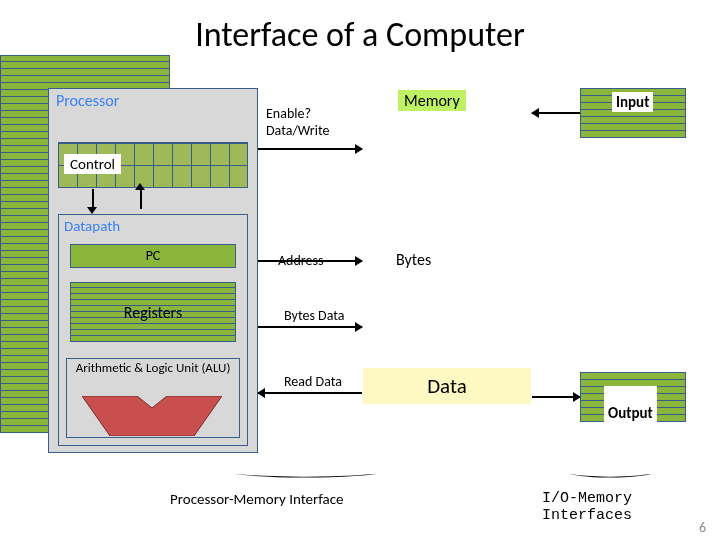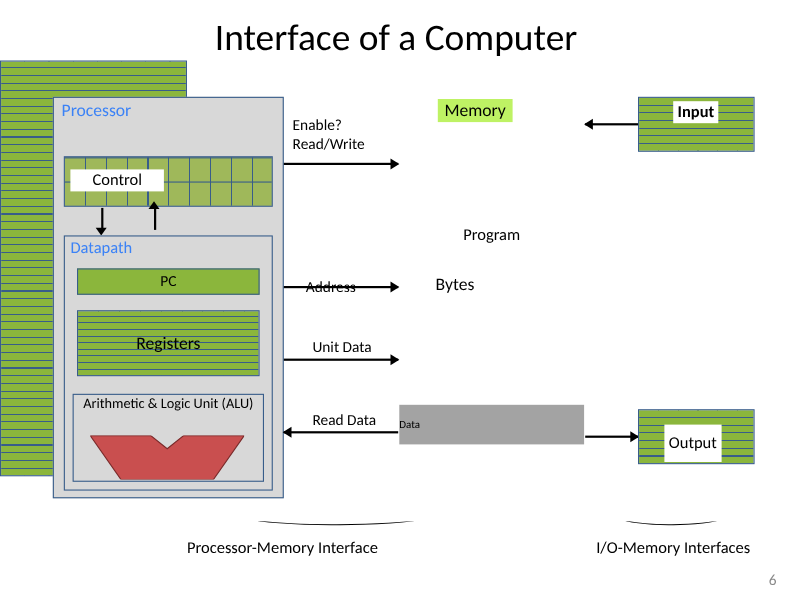--- a/index.html
+++ b/index.html
@@ -40,21 +40,21 @@
     left: 58px; top: 142px; width: 190px; height: 46px;
     background: repeating-linear-gradient(90deg, #9fb85a 0 18px, #385d8a 18px 19px),
                 linear-gradient(#9fb85a,#9fb85a);
   }
   .control::before, .control::after {
     content:""; position:absolute; left:0; right:0; height:1px; background:#385d8a;
   }
   .control::before { top: 22px; }
   .control-label {
     position:absolute; left: 64px; top: 154px; font-size: 15px;
-    background:#fff; padding:1px 20px;
+    background:#fff; padding:1px 6px;
   }
   .arrow-line { position:absolute; background:#000; }
   .arrow-head {
     position:absolute; width:0; height:0;
   }
   
   .a1 { left: 92px; top: 189px; width: 2px; height: 20px; background:#000; }
   .a1h { left: 87px; top: 207px; border-left:5px solid transparent; border-right:5px solid transparent; border-top:7px solid #000; }
   .a2 { left: 140px; top: 189px; width: 2px; height: 20px; background:#000; }
   .a2h { left: 135px; top: 189px; border-left:5px solid transparent; border-right:5px solid transparent; border-bottom:7px solid #000; top:183px; }
@@ -97,22 +97,22 @@
     position:absolute; left: 398px; top: 90px; font-size:16px; font-weight:500; background:#bef264; padding:1px 6px;
   }
   .program-band {
     position:absolute; left: 363px; top: 196px; width:168px; height:36px; background:#fff;
     text-align:center; font-size:15px; line-height:36px;
   }
   .bytes-band {
     position:absolute; left: 396px; top: 250px; font-size:16px; background:transparent;
   }
   .data-band {
-    position:absolute; left: 363px; top: 368px; width:168px; height:36px; background:#a3a3a3;
-    text-align:left; font-size:10px; line-height:36px;
+    position:absolute; left: 363px; top: 368px; width:168px; height:36px; background:#fef9c3;
+    text-align:center; font-size:21px; line-height:36px;
   }
 
   
   .mlabel { position:absolute; font-size:14px; }
   .enable { left: 266px; top: 106px; width: 90px; line-height:1.2; }
   .address { left: 278px; top: 252px; }
   .writedata { left: 284px; top: 308px; width:70px; line-height:1.2; }
   .readdata { left: 284px; top: 374px; width:70px; line-height:1.2; }
 
   
@@ -122,28 +122,28 @@
     background: repeating-linear-gradient(0deg, #8bb63c 0 6px, #385d8a 6px 7px),
                 repeating-linear-gradient(90deg, transparent 0 17px, #385d8a 17px 18px);
   }
   .input-label { position:absolute; left: 612px; top: 92px; font-size:15px; font-weight:600; background:#fff; padding:1px 4px; }
   .output-box {
     position:absolute; left: 580px; top: 372px; width:106px; height:50px;
     border:1px solid #385d8a;
     background: repeating-linear-gradient(0deg, #8bb63c 0 6px, #385d8a 6px 7px),
                 repeating-linear-gradient(90deg, transparent 0 17px, #385d8a 17px 18px);
   }
-  .output-label { position:absolute; left: 604px; top: 386px; font-size:15px; font-weight:400; background:#fff; padding:8px 4px; }
+  .output-label { position:absolute; left: 604px; top: 386px; font-size:15px; font-weight:700; background:#fff; padding:18px 4px; }
 
   
   .brace { position:absolute; font-size:28px; transform:scaleX(6) scaleY(0.5); color:#000; }
   .pmi-brace { left: 298px; top: 458px; }
   .io-brace { left: 600px; top: 458px; transform:scaleX(3.5) scaleY(0.5); }
   .pmi-label { position:absolute; left: 170px; top: 490px; font-size:15px; }
-  .io-label  { position:absolute; left: 542px; top: 490px; font-size:15px; }
+  .io-label  { position:absolute; left: 542px; top: 490px; font-size:15px;font-family:Liberation Mono, monospace; }
 
   .pagenum { position:absolute; right: 14px; bottom: 4px; font-size:14px; color:#8a8a8a; }
 
   
   .harrowR, .harrowL { position:absolute; height:2px; background:#000; }
   .harrowR::after { content:""; position:absolute; right:-1px; top:-4px; border-top:5px solid transparent; border-bottom:5px solid transparent; border-left:8px solid #000; }
   .harrowL::after { content:""; position:absolute; left:-1px; top:-4px; border-top:5px solid transparent; border-bottom:5px solid transparent; border-right:8px solid #000; }
   .conn1 { left: 258px; top: 148px; width: 104px; } 
   .conn2 { left: 258px; top: 260px; width: 104px; } 
   .conn3 { left: 258px; top: 326px; width: 104px; } 
@@ -182,28 +182,27 @@
     </svg>
   </div>
 
   <div class="harrowR conn1"></div>
   <div class="harrowR conn2"></div>
   <div class="harrowR conn3"></div>
   <div class="harrowL conn4"></div>
   <div class="harrowL connIO1"></div>
   <div class="harrowR connIO2"></div>
 
-  <div class="mlabel enable">Enable? Read/Write</div>
+  <div class="mlabel enable">Enable? Data/Write</div>
   <div class="mlabel address">Address</div>
-  <div class="mlabel writedata">Unit Data</div>
+  <div class="mlabel writedata">Bytes Data</div>
   <div class="mlabel readdata">Read Data</div>
 
   <div class="memory"></div>
   <div class="memory-label">Memory</div>
-  <div class="program-band">Program</div>
   <div class="bytes-band">Bytes</div>
   <div class="data-band">Data</div>
 
   <div class="input-box"></div>
   <div class="input-label">Input</div>
   <div class="output-box"></div>
   <div class="output-label">Output</div>
 
   <div class="brace pmi-brace">︶</div>
   <div class="brace io-brace">︶</div>

